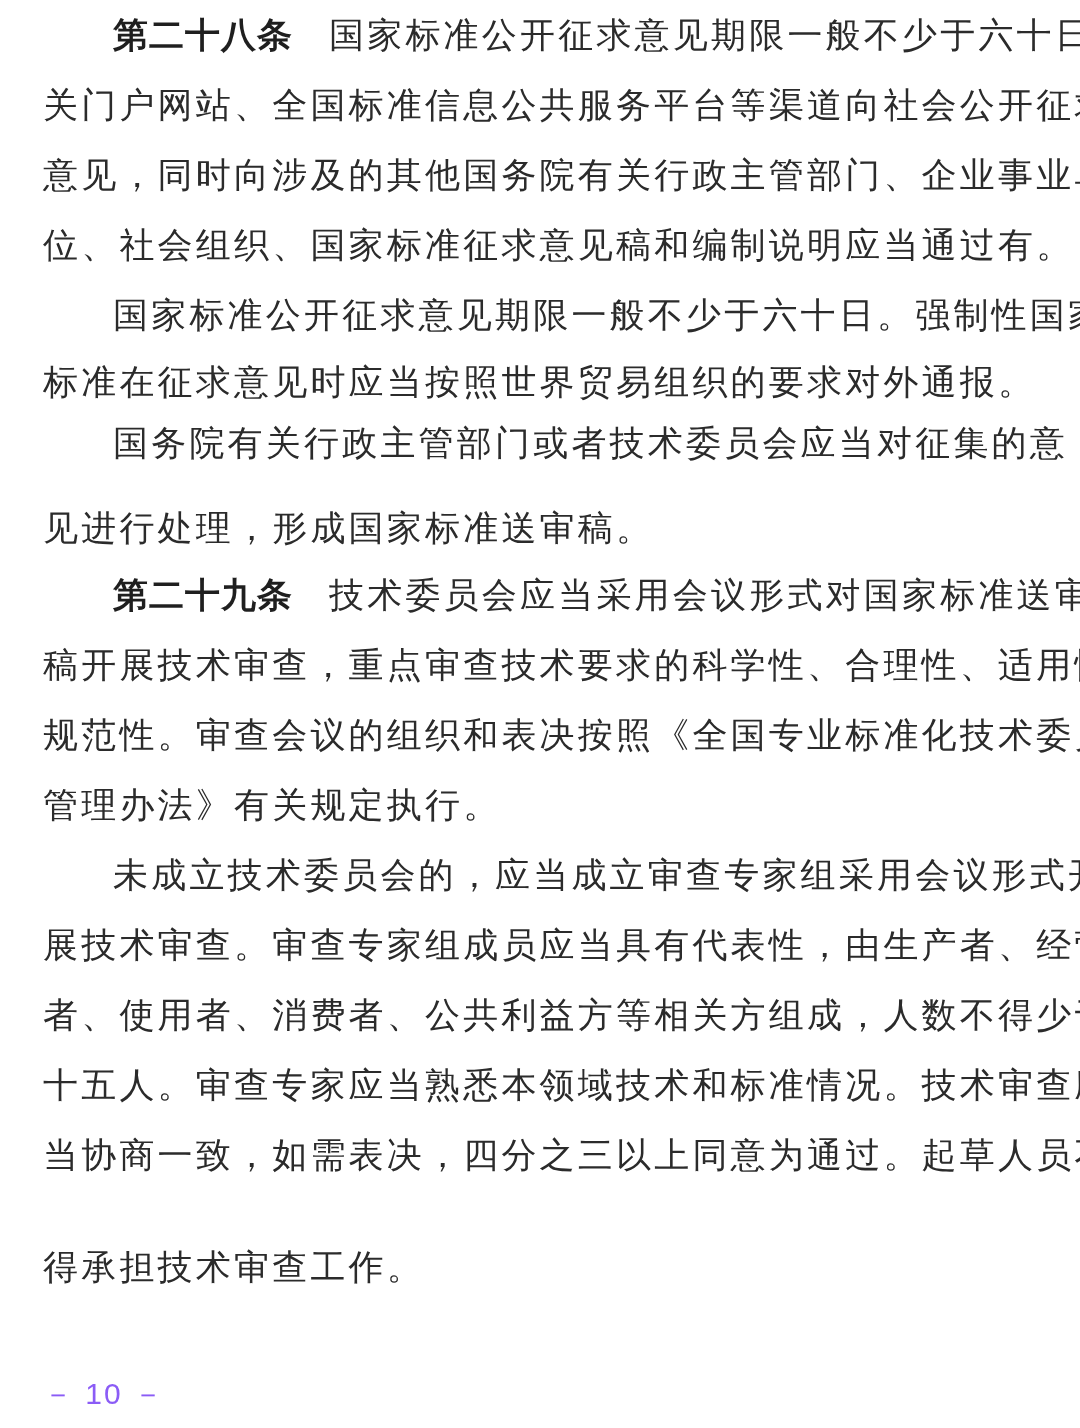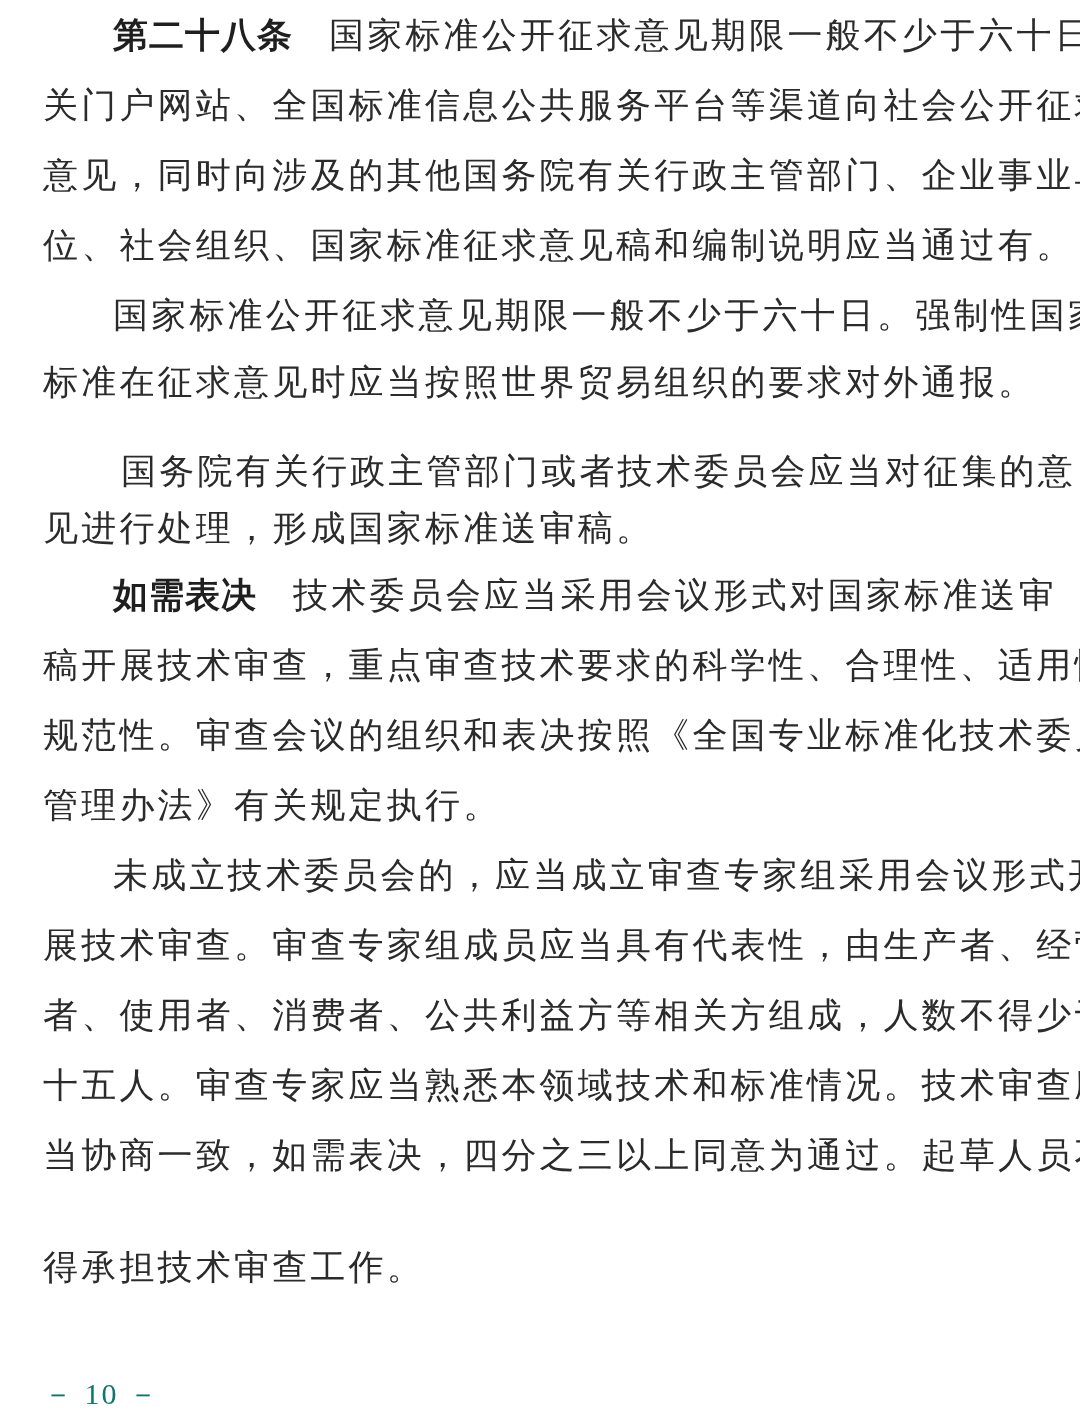--- a/index.html
+++ b/index.html
@@ -40,45 +40,45 @@
       color: #1f1f1f;
       letter-spacing: 1px;
       margin-right: 36px;
     }
     .page-number {
       position: absolute;
       left: 43px;
       top: 1374px;
       font-size: 30px;
       line-height: 40px;
-      color: #0f766e;
-      font-family: Liberation Serif, serif;
+      color: #8b5cf6;
+      font-family: Liberation Sans, sans-serif;
       letter-spacing: 2px;
     }
   </style>
 </head>
 <body>
 
 <div class="page">
 
   <div class="line indent" style="top:0px;">
     <span class="article-num">第二十八条</span><span>国家标准公开征求意见期限一般不少于六十日</span>
   </div>
   <div class="line" style="top:70px;">关门户网站、全国标准信息公共服务平台等渠道向社会公开征求</div>
   <div class="line" style="top:140px;">意见，同时向涉及的其他国务院有关行政主管部门、企业事业单</div>
   <div class="line" style="top:210px;">位、社会组织、国家标准征求意见稿和编制说明应当通过有。</div>
 
   <div class="line indent" style="top:280px;">国家标准公开征求意见期限一般不少于六十日。强制性国家</div>
   <div class="line" style="top:347px;">标准在征求意见时应当按照世界贸易组织的要求对外通报。</div>
 
-  <div class="line indent" style="top:436px;margin-left:8px;">国务院有关行政主管部门或者技术委员会应当对征集的意</div>
+  <div class="line indent" style="top:408px;">国务院有关行政主管部门或者技术委员会应当对征集的意</div>
   <div class="line" style="top:493px;">见进行处理，形成国家标准送审稿。</div>
 
   <div class="line indent" style="top:560px;">
-    <span class="article-num">如需表决</span><span>技术委员会应当采用会议形式对国家标准送审</span>
+    <span class="article-num">第二十九条</span><span>技术委员会应当采用会议形式对国家标准送审</span>
   </div>
   <div class="line" style="top:630px;">稿开展技术审查，重点审查技术要求的科学性、合理性、适用性、</div>
   <div class="line" style="top:700px;">规范性。审查会议的组织和表决按照《全国专业标准化技术委员会</div>
   <div class="line" style="top:770px;">管理办法》有关规定执行。</div>
 
   <div class="line indent" style="top:840px;">未成立技术委员会的，应当成立审查专家组采用会议形式开</div>
   <div class="line" style="top:910px;">展技术审查。审查专家组成员应当具有代表性，由生产者、经营</div>
   <div class="line" style="top:980px;">者、使用者、消费者、公共利益方等相关方组成，人数不得少于</div>
   <div class="line" style="top:1050px;">十五人。审查专家应当熟悉本领域技术和标准情况。技术审查应</div>
   <div class="line" style="top:1120px;">当协商一致，如需表决，四分之三以上同意为通过。起草人员不</div>

